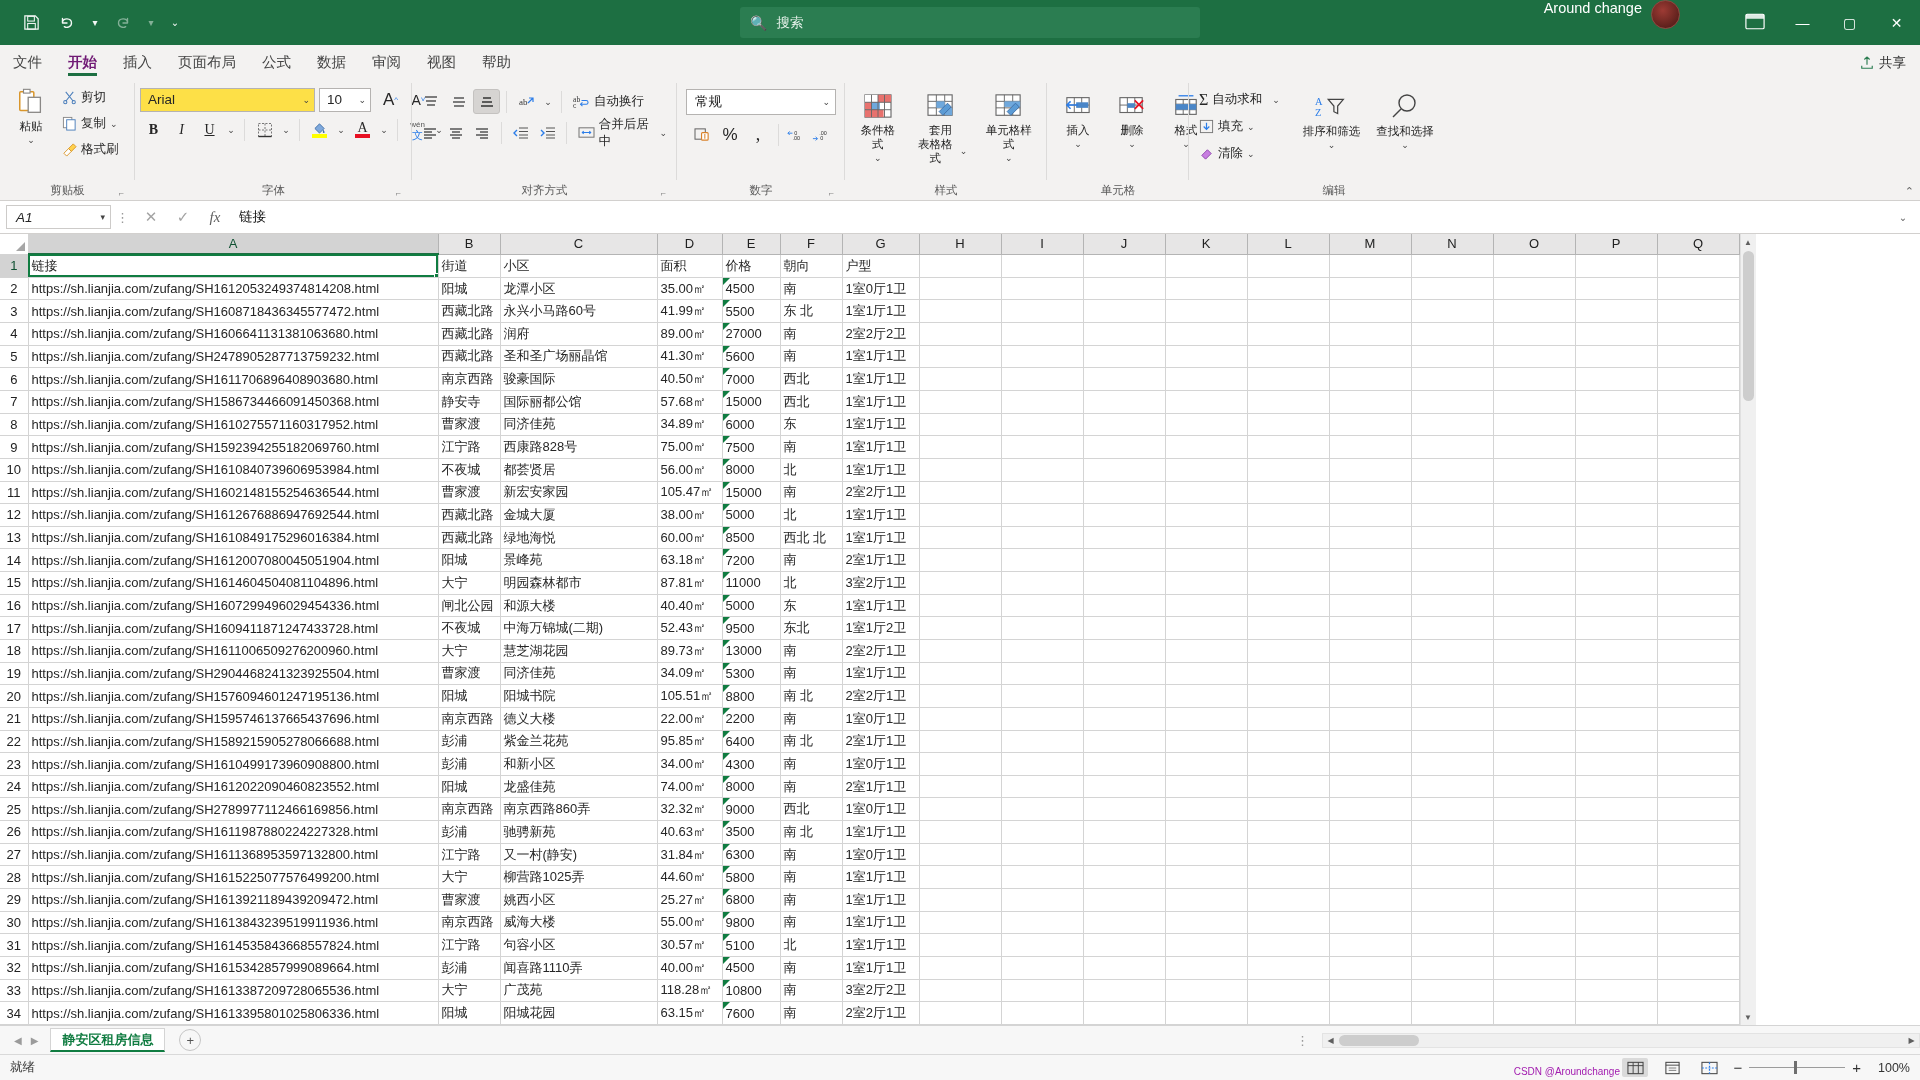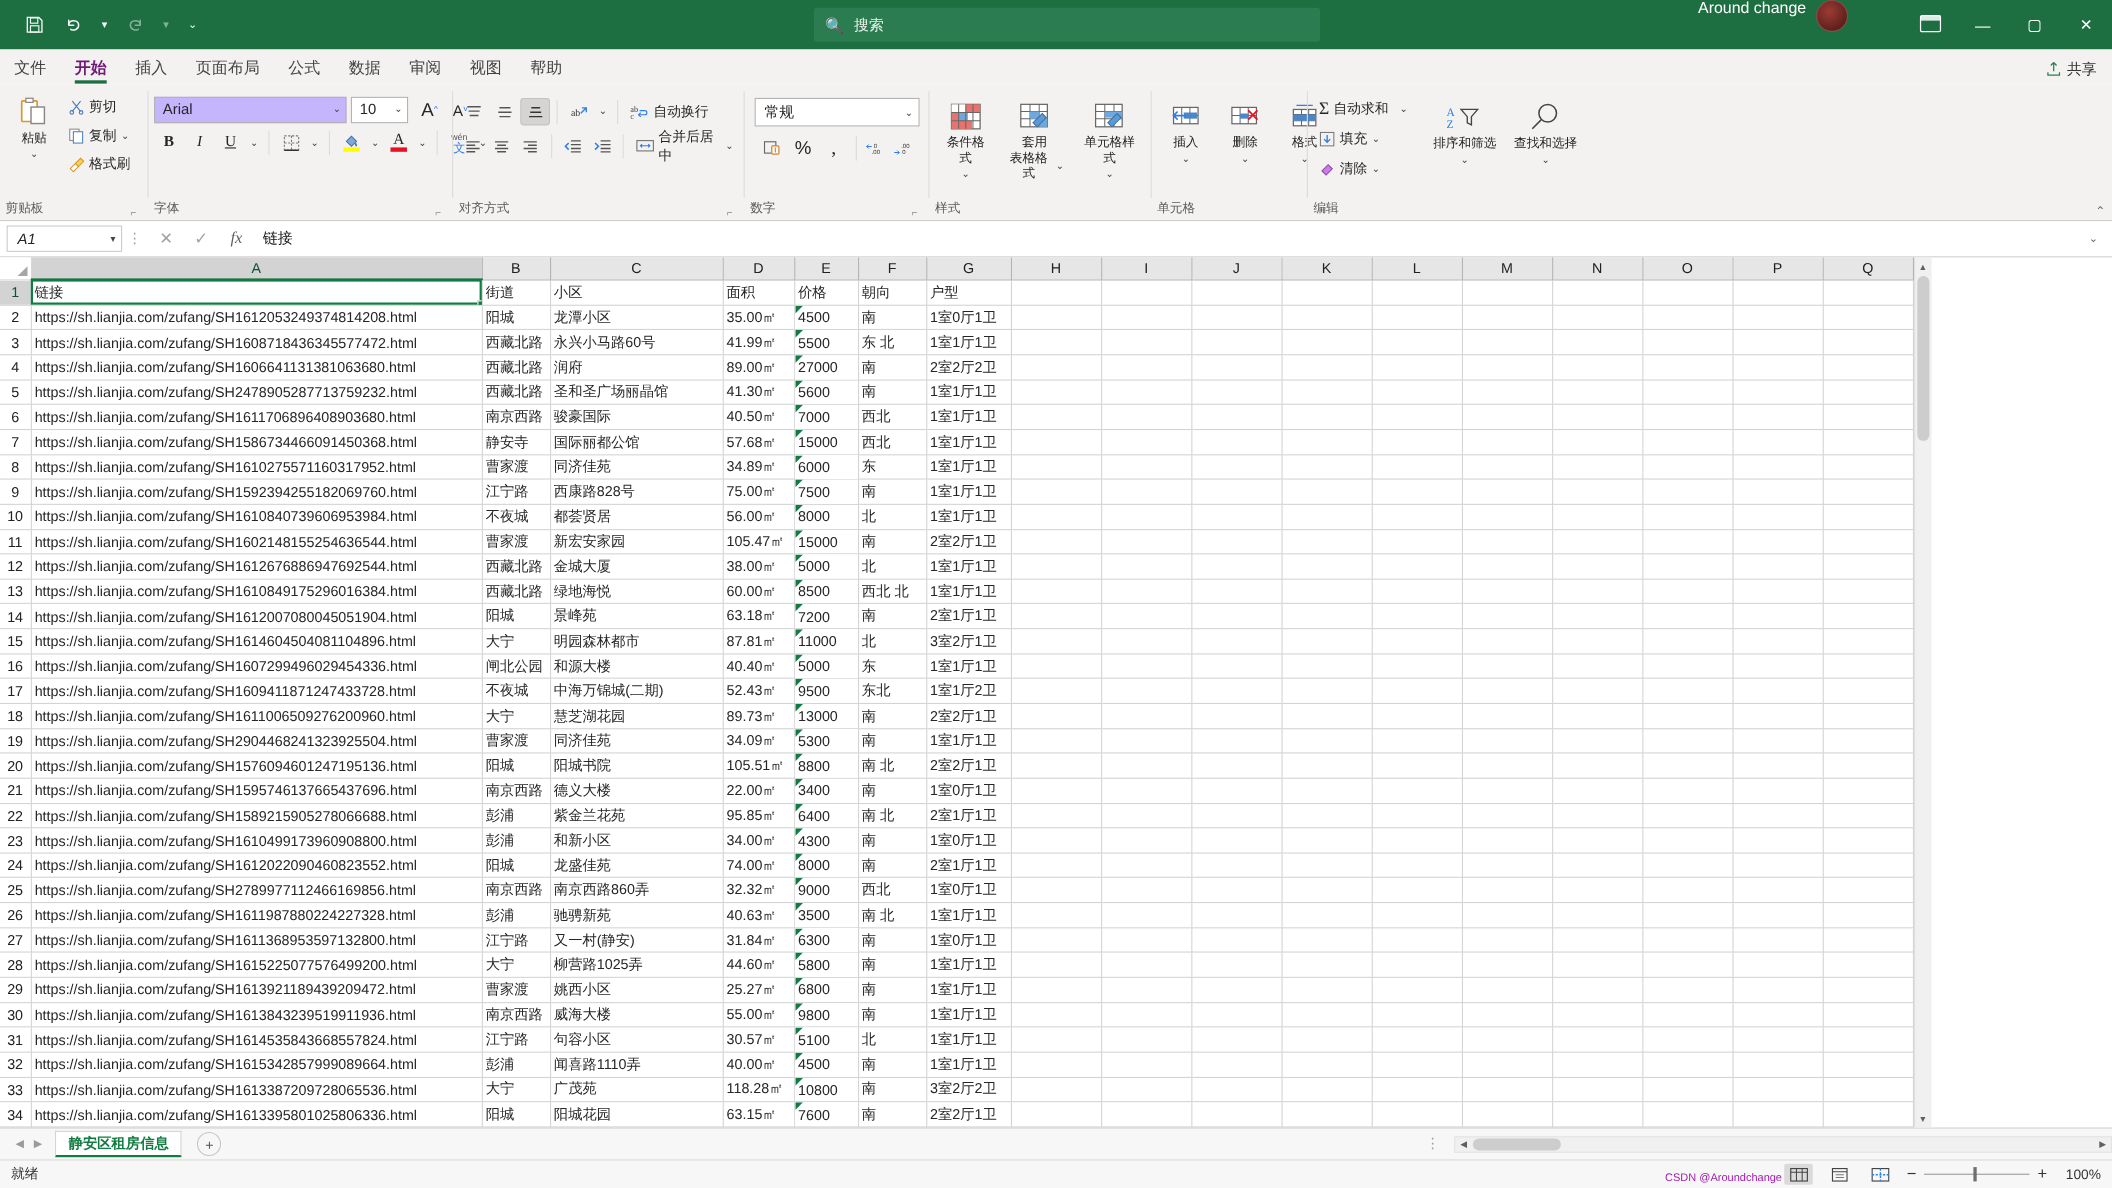--- a/index.html
+++ b/index.html
@@ -70,21 +70,21 @@
   }
 
   
   .ribbon{
     height:124px; background:#f3f2f1; display:flex; position:relative;
     border-bottom:1px solid #d2d0ce;
   }
   .group{ position:relative; padding:3px 5px 0 5px; display:flex; flex-direction:column;}
   .group .body{ flex:1; display:flex; align-items:flex-start; }
   .group .glabel{
-    height:19px; font-size:11.5px; color:#5a5a5a; line-height:19px;
+    height:19px; text-align:center; font-size:11.5px; color:#5a5a5a; line-height:19px;
     position:relative;
   }
   .group .glabel .dlg{
     position:absolute; right:6px; top:3px; font-size:9px; color:#888;
     cursor:pointer;
   }
   .group:after{
     content:""; position:absolute; right:0; top:6px; bottom:20px; width:1px; background:#dcdbda;
   }
   .group.nosep:after{display:none;}
@@ -101,21 +101,21 @@
   }
   .caret{font-size:9px; color:#444;}
 
   .iconbtn{
     width:27px;height:25px;display:flex;align-items:center;justify-content:center;
     cursor:pointer;border-radius:3px; font-size:14px;
   }
   .iconbtn.on{background:#d6d4d2;border:1px solid #c4c2c0;}
 
   .fontname{
-    width:175px;height:24px;background:#c4b5fd;border:1px solid #b5b3b1;
+    width:175px;height:24px;background:#fde047;border:1px solid #b5b3b1;
     display:flex;align-items:center;padding:0 4px 0 7px;font-size:13.5px;
     justify-content:space-between; cursor:pointer;
   }
   .fontsize{
     width:52px;height:24px;background:#fff;border:1px solid #b5b3b1;
     display:flex;align-items:center;padding:0 4px 0 7px;font-size:13.5px;
     justify-content:space-between; cursor:pointer;
   }
   .numfmt{
     width:150px;height:26px;background:#fff;border:1px solid #b5b3b1;
@@ -1156,21 +1156,21 @@
             <td></td>
             <td></td>
             <td></td>
           </tr>
           <tr>
             <td class="rowh">21</td>
             <td>https://sh.lianjia.com/zufang/SH1595746137665437696.html</td>
             <td>南京西路</td>
             <td>德义大楼</td>
             <td>22.00㎡</td>
-            <td class="errmark">3400</td>
+            <td class="errmark">2200</td>
             <td>南</td>
             <td>1室0厅1卫</td>
             <td></td>
             <td></td>
             <td></td>
             <td></td>
             <td></td>
             <td></td>
             <td></td>
             <td></td>

